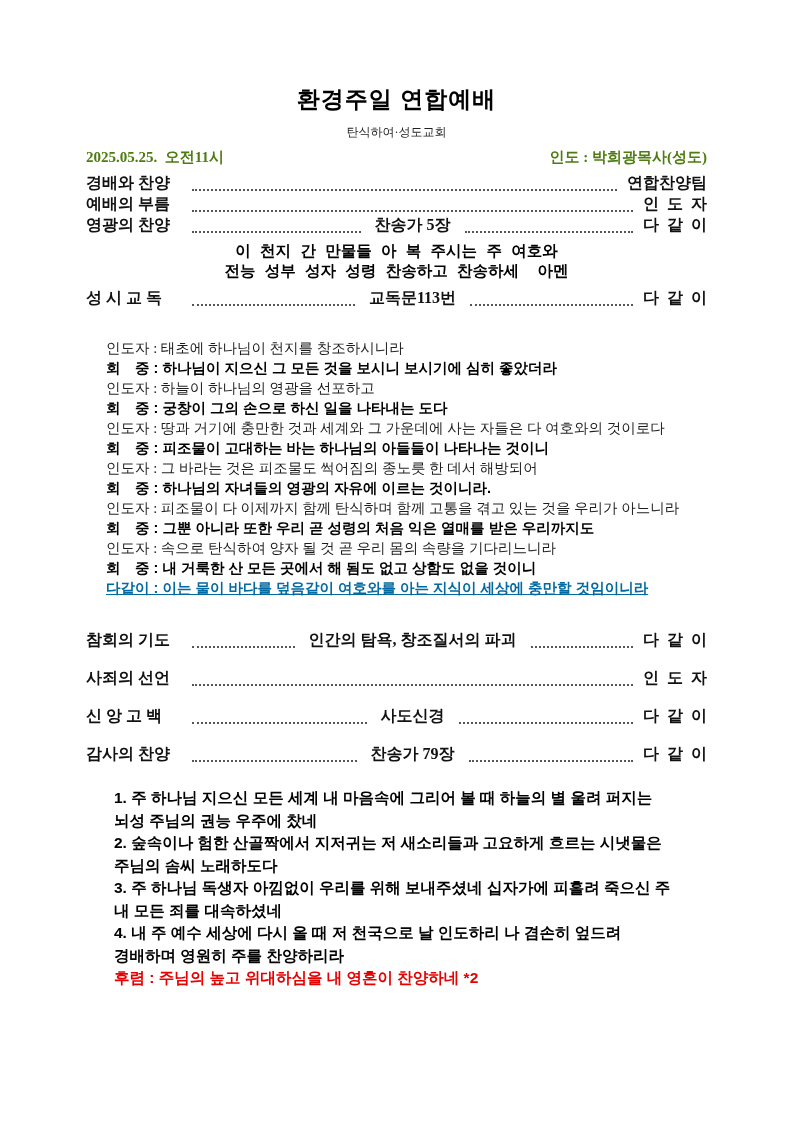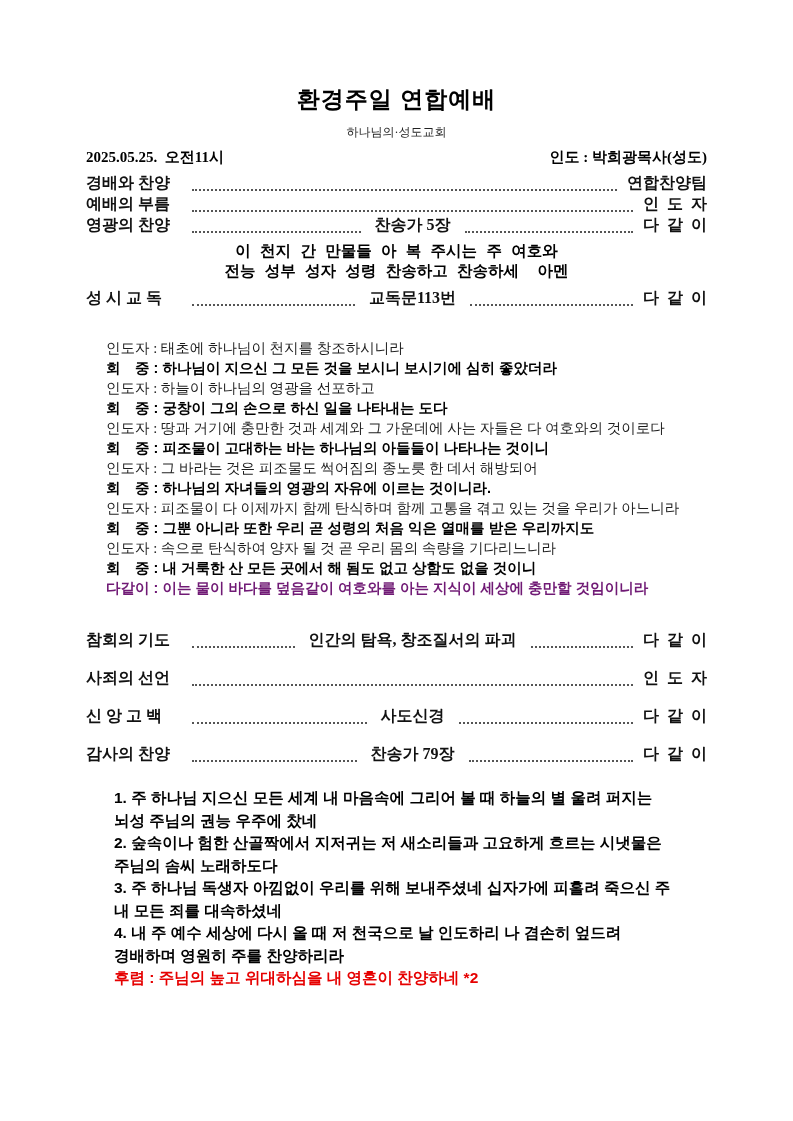--- a/index.html
+++ b/index.html
@@ -16,21 +16,21 @@
   }
   [data-bind]{white-space:pre-wrap;}
   .title{
     margin:0;text-align:center;
     font-family:"Liberation Sans","DejaVu Sans",sans-serif;
     font-size:23px;font-weight:800;letter-spacing:1px;color:#000;
   }
   .subtitle{margin-top:9px;text-align:center;font-size:12px;color:#222;}
   .meta-row{
     display:flex;justify-content:space-between;align-items:flex-start;
-    margin-top:7px;font-size:15px;font-weight:700;color:#000000;
+    margin-top:7px;font-size:15px;font-weight:700;color:#4d7c0f;
   }
   .order-block{margin-top:6px;}
   .order-row{
     display:flex;align-items:baseline;
     font-size:16px;font-weight:700;color:#111;
   }
   .o-label{white-space:pre;min-width:96px;}
   .o-center{white-space:pre;padding:0 4px;}
   .o-right{white-space:pre;text-align:right;}
   .leader{
@@ -44,37 +44,37 @@
     font-size:15.5px;font-weight:800;color:#000;line-height:19.5px;
   }
   .reading{margin-top:29px;padding-left:20px;font-size:14.5px;line-height:20px;}
   .r-line{color:#1c1c1c;}
   .r-line.bold{
     font-family:"Liberation Sans","DejaVu Sans",sans-serif;
     font-weight:800;color:#000;
   }
   .r-line.red{
     font-family:"Liberation Sans","DejaVu Sans",sans-serif;
-    font-weight:800;color:#701a75;
+    font-weight:800;color:#0369a1;text-decoration:underline;
   }
   .order-block.second{margin-top:32px;}
   .order-block.second .order-row{margin-top:17px;}
   .verses{
     margin-top:22px;padding-left:28px;padding-right:10px;
     font-family:"Liberation Sans","DejaVu Sans",sans-serif;
     font-size:15.5px;font-weight:800;color:#000;line-height:22.5px;
   }
   .v-line.red{color:#e60000;}
 </style>
 </head>
 <body>
 
 <div class="page">
   <h1 class="title" data-bind="header.title">환경주일 연합예배</h1>
-  <div class="subtitle" data-bind="header.subtitle">하나님의·성도교회</div>
+  <div class="subtitle" data-bind="header.subtitle">탄식하여·성도교회</div>
   <div class="meta-row">
     <span data-bind="header.datetime">2025.05.25.  오전11시</span>
     <span data-bind="header.leader">인도 : 박희광목사(성도)</span>
   </div>
 
   <div class="order-block" id="order-a">
       <div class="order-row">
         <span class="o-label" data-bind="order_top.0.label">경배와 찬양</span>
         <span class="leader"></span>
         <span class="o-right" data-bind="order_top.0.right">연합찬양팀</span>

